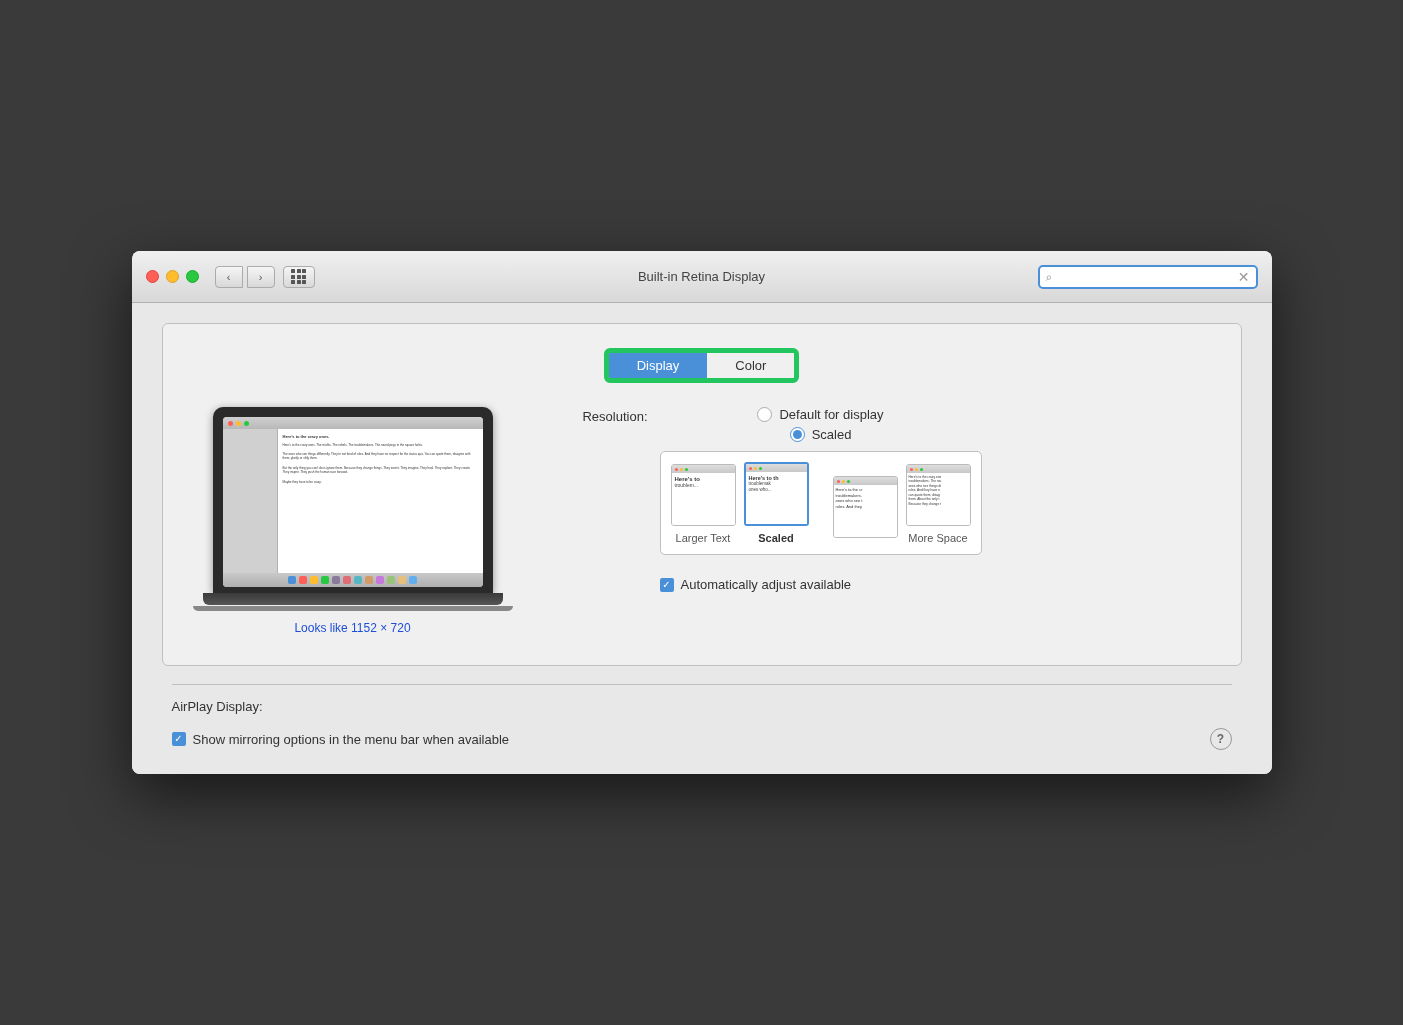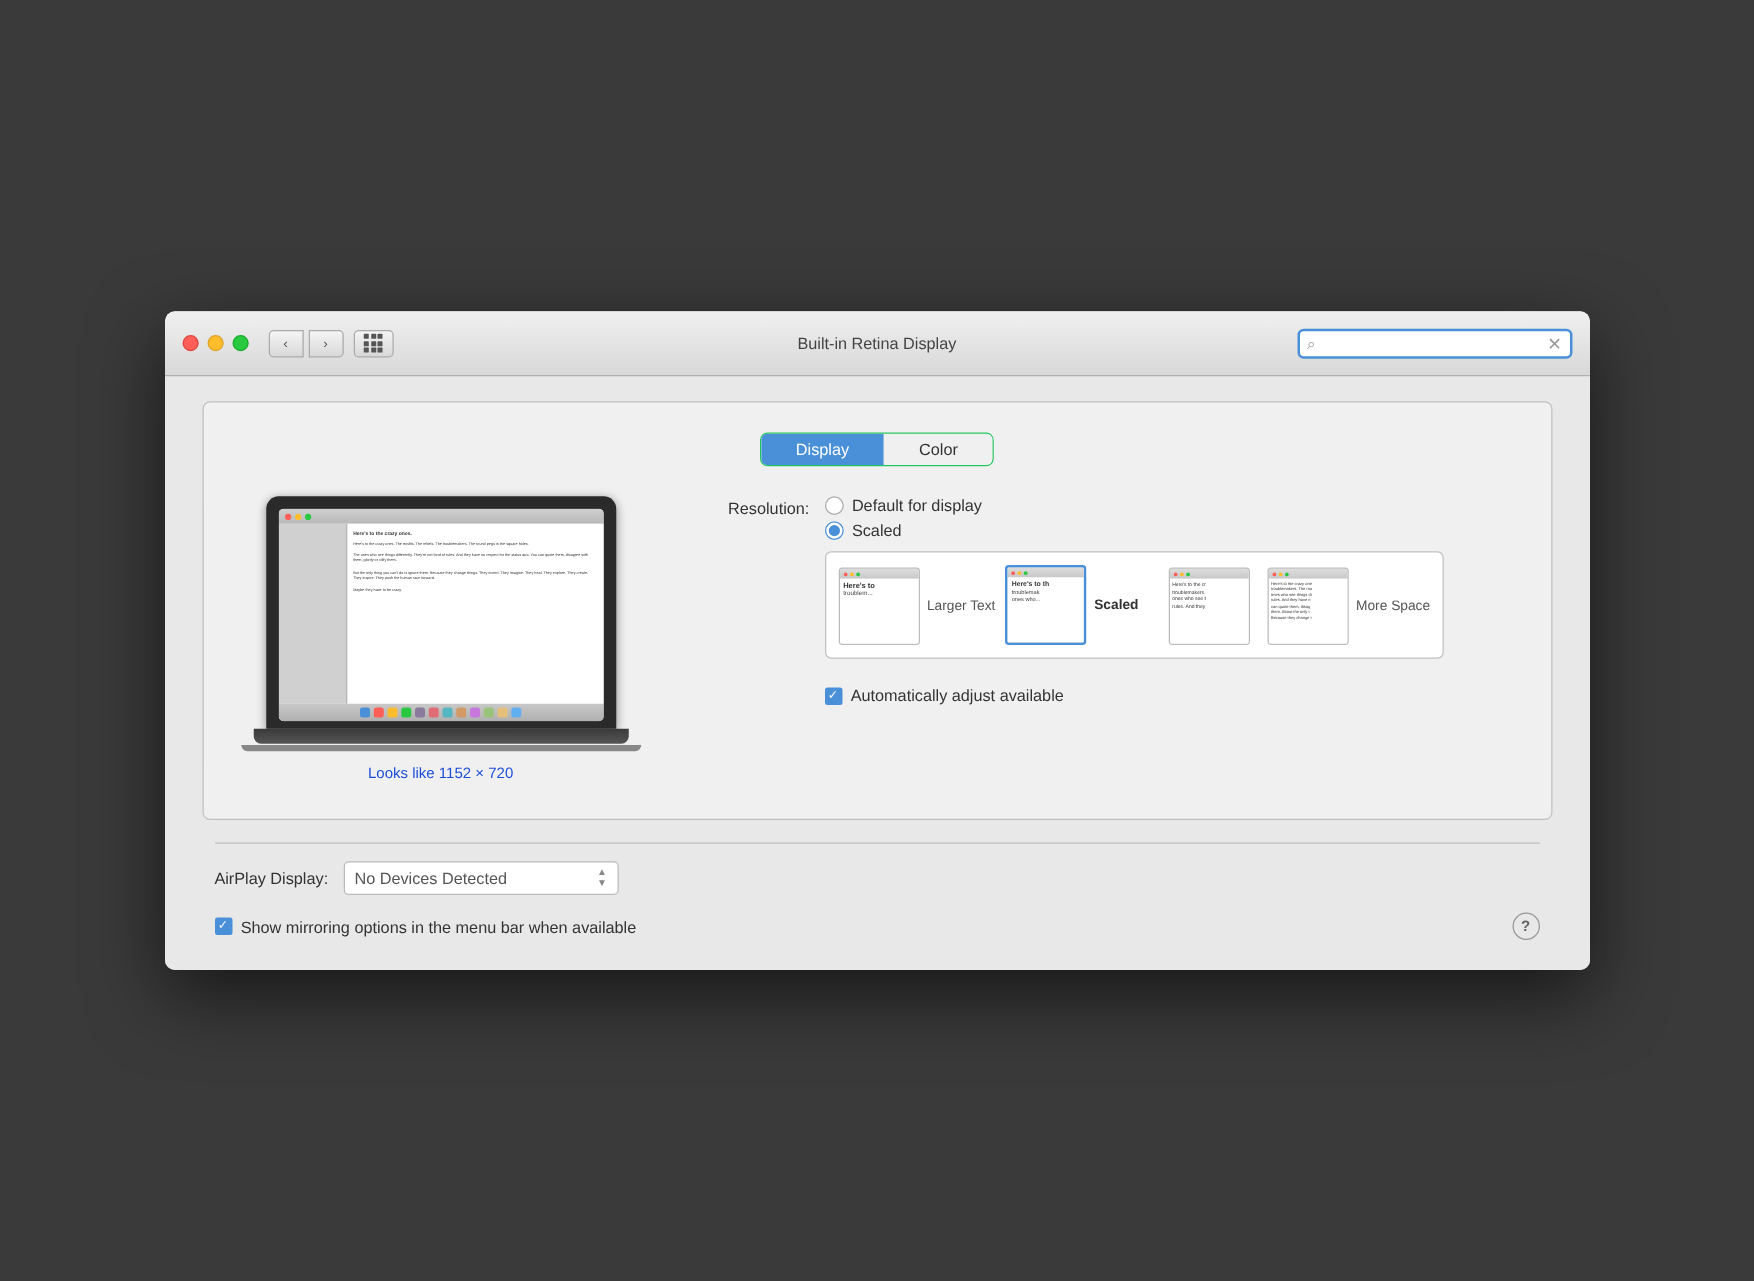--- a/index.html
+++ b/index.html
@@ -131,21 +131,21 @@
       padding: 24px 30px 30px;
       margin-bottom: 18px;
     }
     .tab-bar {
       display: flex;
       justify-content: center;
       margin-bottom: 24px;
     }
     .tab-group {
       display: flex;
-      border: 1px solid #22c55e;
+      border: 5px solid #22c55e;
       border-radius: 6px;
       overflow: hidden;
     }
     .tab-btn {
       padding: 5px 28px;
       font-size: 13px;
       cursor: pointer;
       border: none;
       outline: none;
     }
@@ -252,20 +252,21 @@
       font-weight: 500;
       color: #333;
       width: 95px;
       text-align: right;
       padding-top: 2px;
     }
     .resolution-options {
       display: flex;
       flex-direction: column;
       gap: 5px;
+      align-items: center;
     }
     .radio-row {
       display: flex;
       align-items: center;
       gap: 7px;
       font-size: 13px;
       color: #333;
     }
     .radio-btn {
       width: 15px;
@@ -294,20 +295,21 @@
       background: white;
       padding: 10px;
       display: flex;
       gap: 8px;
       align-items: flex-end;
       margin-top: 4px;
       margin-bottom: 4px;
     }
     .scale-thumb {
       display: flex;
+      flex-direction: column;
       align-items: center;
       gap: 6px;
     }
     .thumb-frame {
       border: 1px solid #bbb;
       border-radius: 3px;
       overflow: hidden;
       background: #f5f5f5;
       cursor: pointer;
     }
@@ -659,27 +661,20 @@
           </div>
         </div>
       </div>
     </div>
 
     <div class="bottom-section">
       <div class="divider"></div>
 
       <div class="airplay-row">
         <span class="airplay-label">AirPlay Display:</span>
-        <div class="dropdown">
-          <span class="dropdown-text">No Devices Detected</span>
-          <div class="dropdown-arrows">
-            <span>▲</span>
-            <span>▼</span>
-          </div>
-        </div>
       </div>
 
       <div style="display:flex; align-items:center;">
         <div class="mirroring-row" style="flex:1;">
           <div class="checkbox-blue">
             <span class="checkbox-check">✓</span>
           </div>
           <span class="checkbox-label">Show mirroring options in the menu bar when available</span>
         </div>
         <div class="help-btn">

